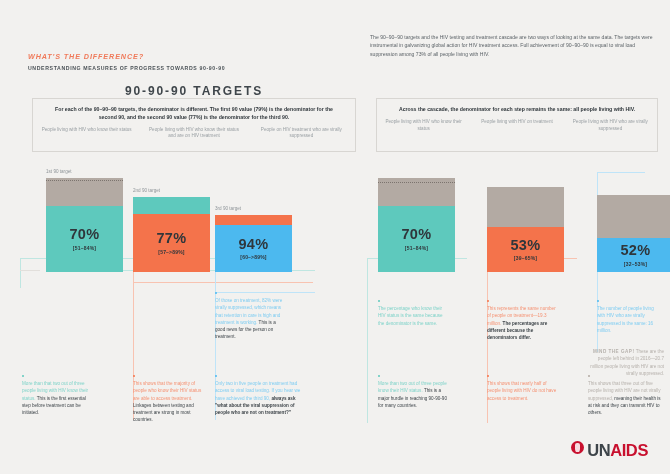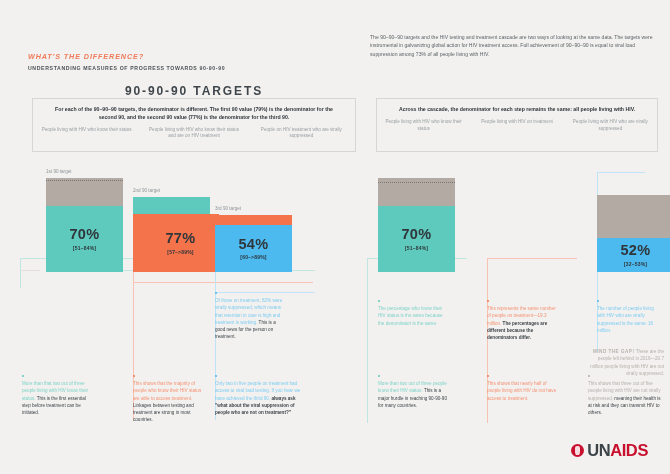--- a/index.html
+++ b/index.html
@@ -84,21 +84,21 @@
   .t-orange{color:#f59273;}
   .t-blue{color:#7fcdf2;}
   .t-grey{color:#b6b1ac;}
   .d-teal{background:#5ec9bd;}
   .d-orange{background:#f4734b;}
   .d-blue{background:#4cb9ef;}
   .d-grey{background:#b3aaa3;}
   .gap-title{font-weight:bold;letter-spacing:.5px;}
 
   
-  .logo{position:absolute;right:22px;bottom:14px;display:flex;align-items:center;}
+  .logo{position:absolute;right:22px;bottom:14px;display:flex;}
   .logo .mark{width:13px;height:13px;border-radius:50%;background:#c8102e;
     margin-right:3px;position:relative;}
   .logo .mark:after{content:"";position:absolute;left:4px;top:2px;width:5px;height:9px;
     background:#fff;border-radius:2px 2px 40% 40%;opacity:.85;}
   .logo .word{font-size:16.5px;font-weight:bold;letter-spacing:-.4px;color:#3d4449;}
   .logo .word .red{color:#c8102e;}
 </style>
 </head>
 <body>
 
@@ -155,50 +155,60 @@
           <span class="pct">70%</span>
           <span class="rng">[51–84%]</span>
         </div>
       </div>
     </div>
 
     <div class="bar" style="left:133px;top:37px;width:77px;height:75px;">
       <span class="cap">2nd 90 target</span>
       <div class="stack">
         <div class="remain teal" style="height:23%;background:#5ec9bd;"></div>
-        <div class="fill orange" style="height:77%;padding-left:9px;">
+        <div class="fill orange" style="height:77%;">
           <span class="pct">77%</span>
           <span class="rng">[57–&gt;89%]</span>
         </div>
       </div>
     </div>
 
     <div class="bar" style="left:215px;top:55px;width:77px;height:57px;">
       <span class="cap">3rd 90 target</span>
       <div class="stack">
         <div class="remain orange" style="height:18%;background:#f4734b;"></div>
         <div class="fill blue" style="height:82%;">
-          <span class="pct">54%</span>
+          <span class="pct">94%</span>
           <span class="rng">[60–&gt;89%]</span>
         </div>
       </div>
     </div>
 
     <div class="bar" style="left:378px;top:18px;width:77px;height:94px;">
       <span class="goal">90%</span>
       <div class="stack">
         <div class="remain" style="height:30%;"></div>
         <div class="dash" style="top:4px;"></div>
         <div class="fill teal" style="height:70%;">
           <span class="pct">70%</span>
           <span class="rng">[51–84%]</span>
         </div>
       </div>
     </div>
 
+    <div class="bar" style="left:487px;top:27px;width:77px;height:85px;">
+      <span class="goal">81%</span>
+      <div class="stack">
+        <div class="remain" style="height:47%;"></div>
+        <div class="fill orange" style="height:53%;">
+          <span class="pct">53%</span>
+          <span class="rng">[39–65%]</span>
+        </div>
+      </div>
+    </div>
 
     <div class="bar" style="left:597px;top:35px;width:77px;height:77px;">
       <span class="goal">73%</span>
       <div class="stack">
         <div class="remain" style="height:56%;"></div>
         <div class="fill blue" style="height:44%;">
           <span class="pct">52%</span>
           <span class="rng">[32–53%]</span>
         </div>
       </div>

